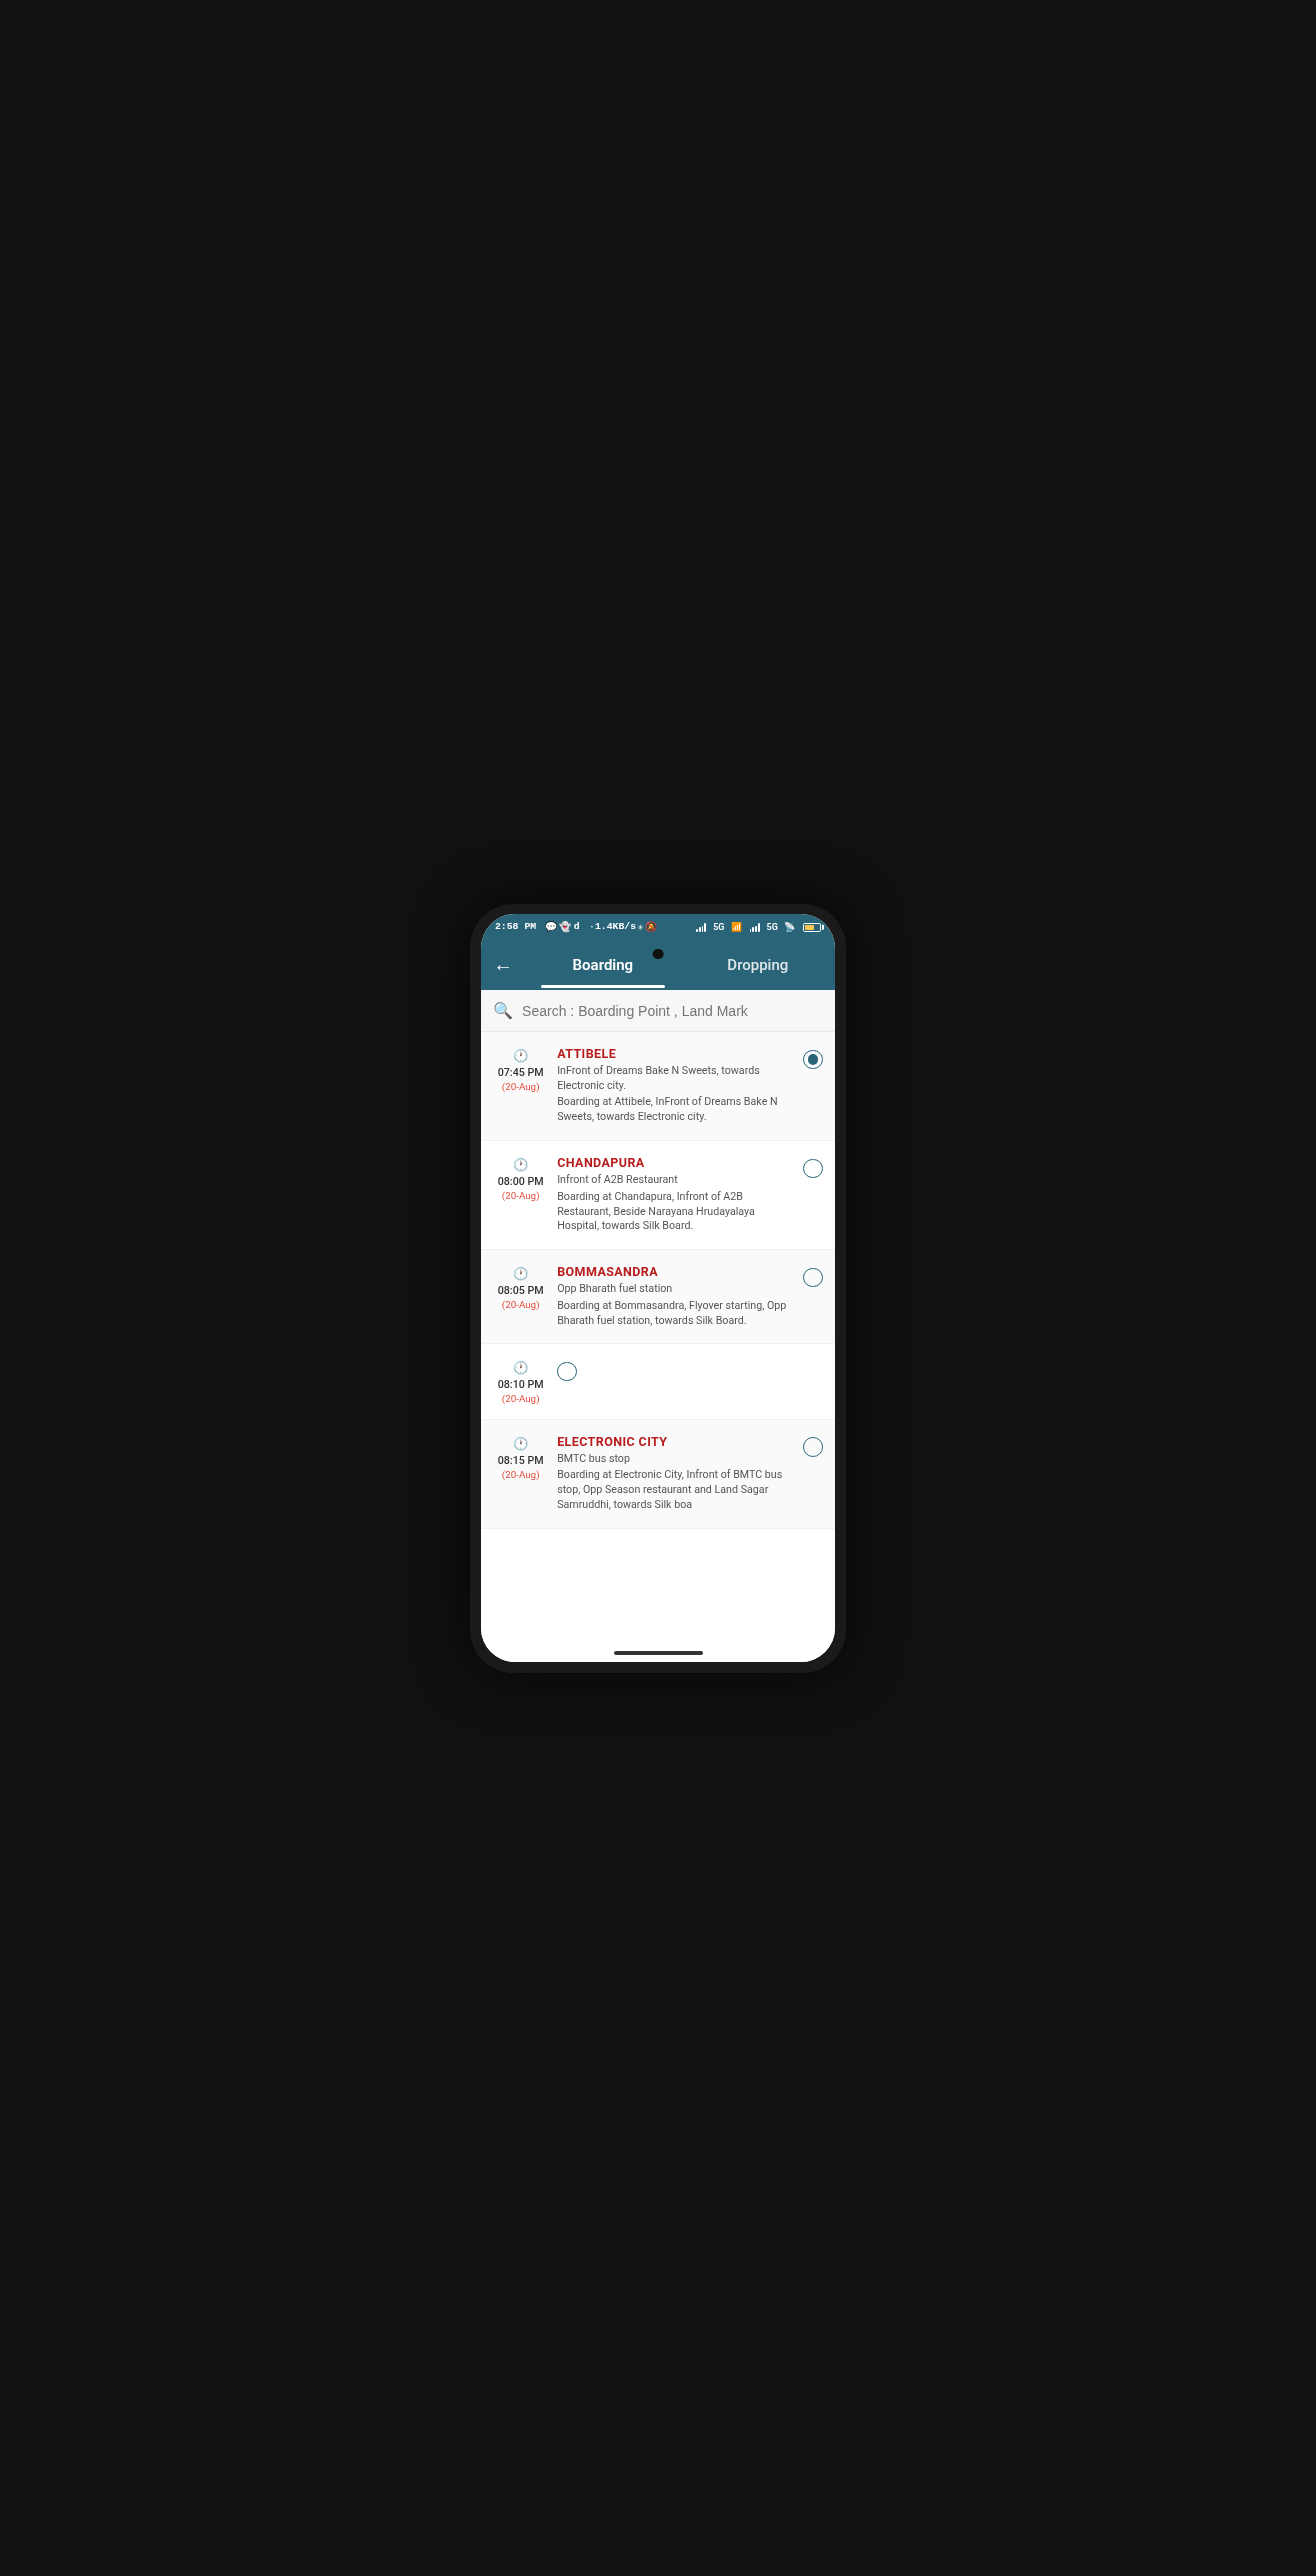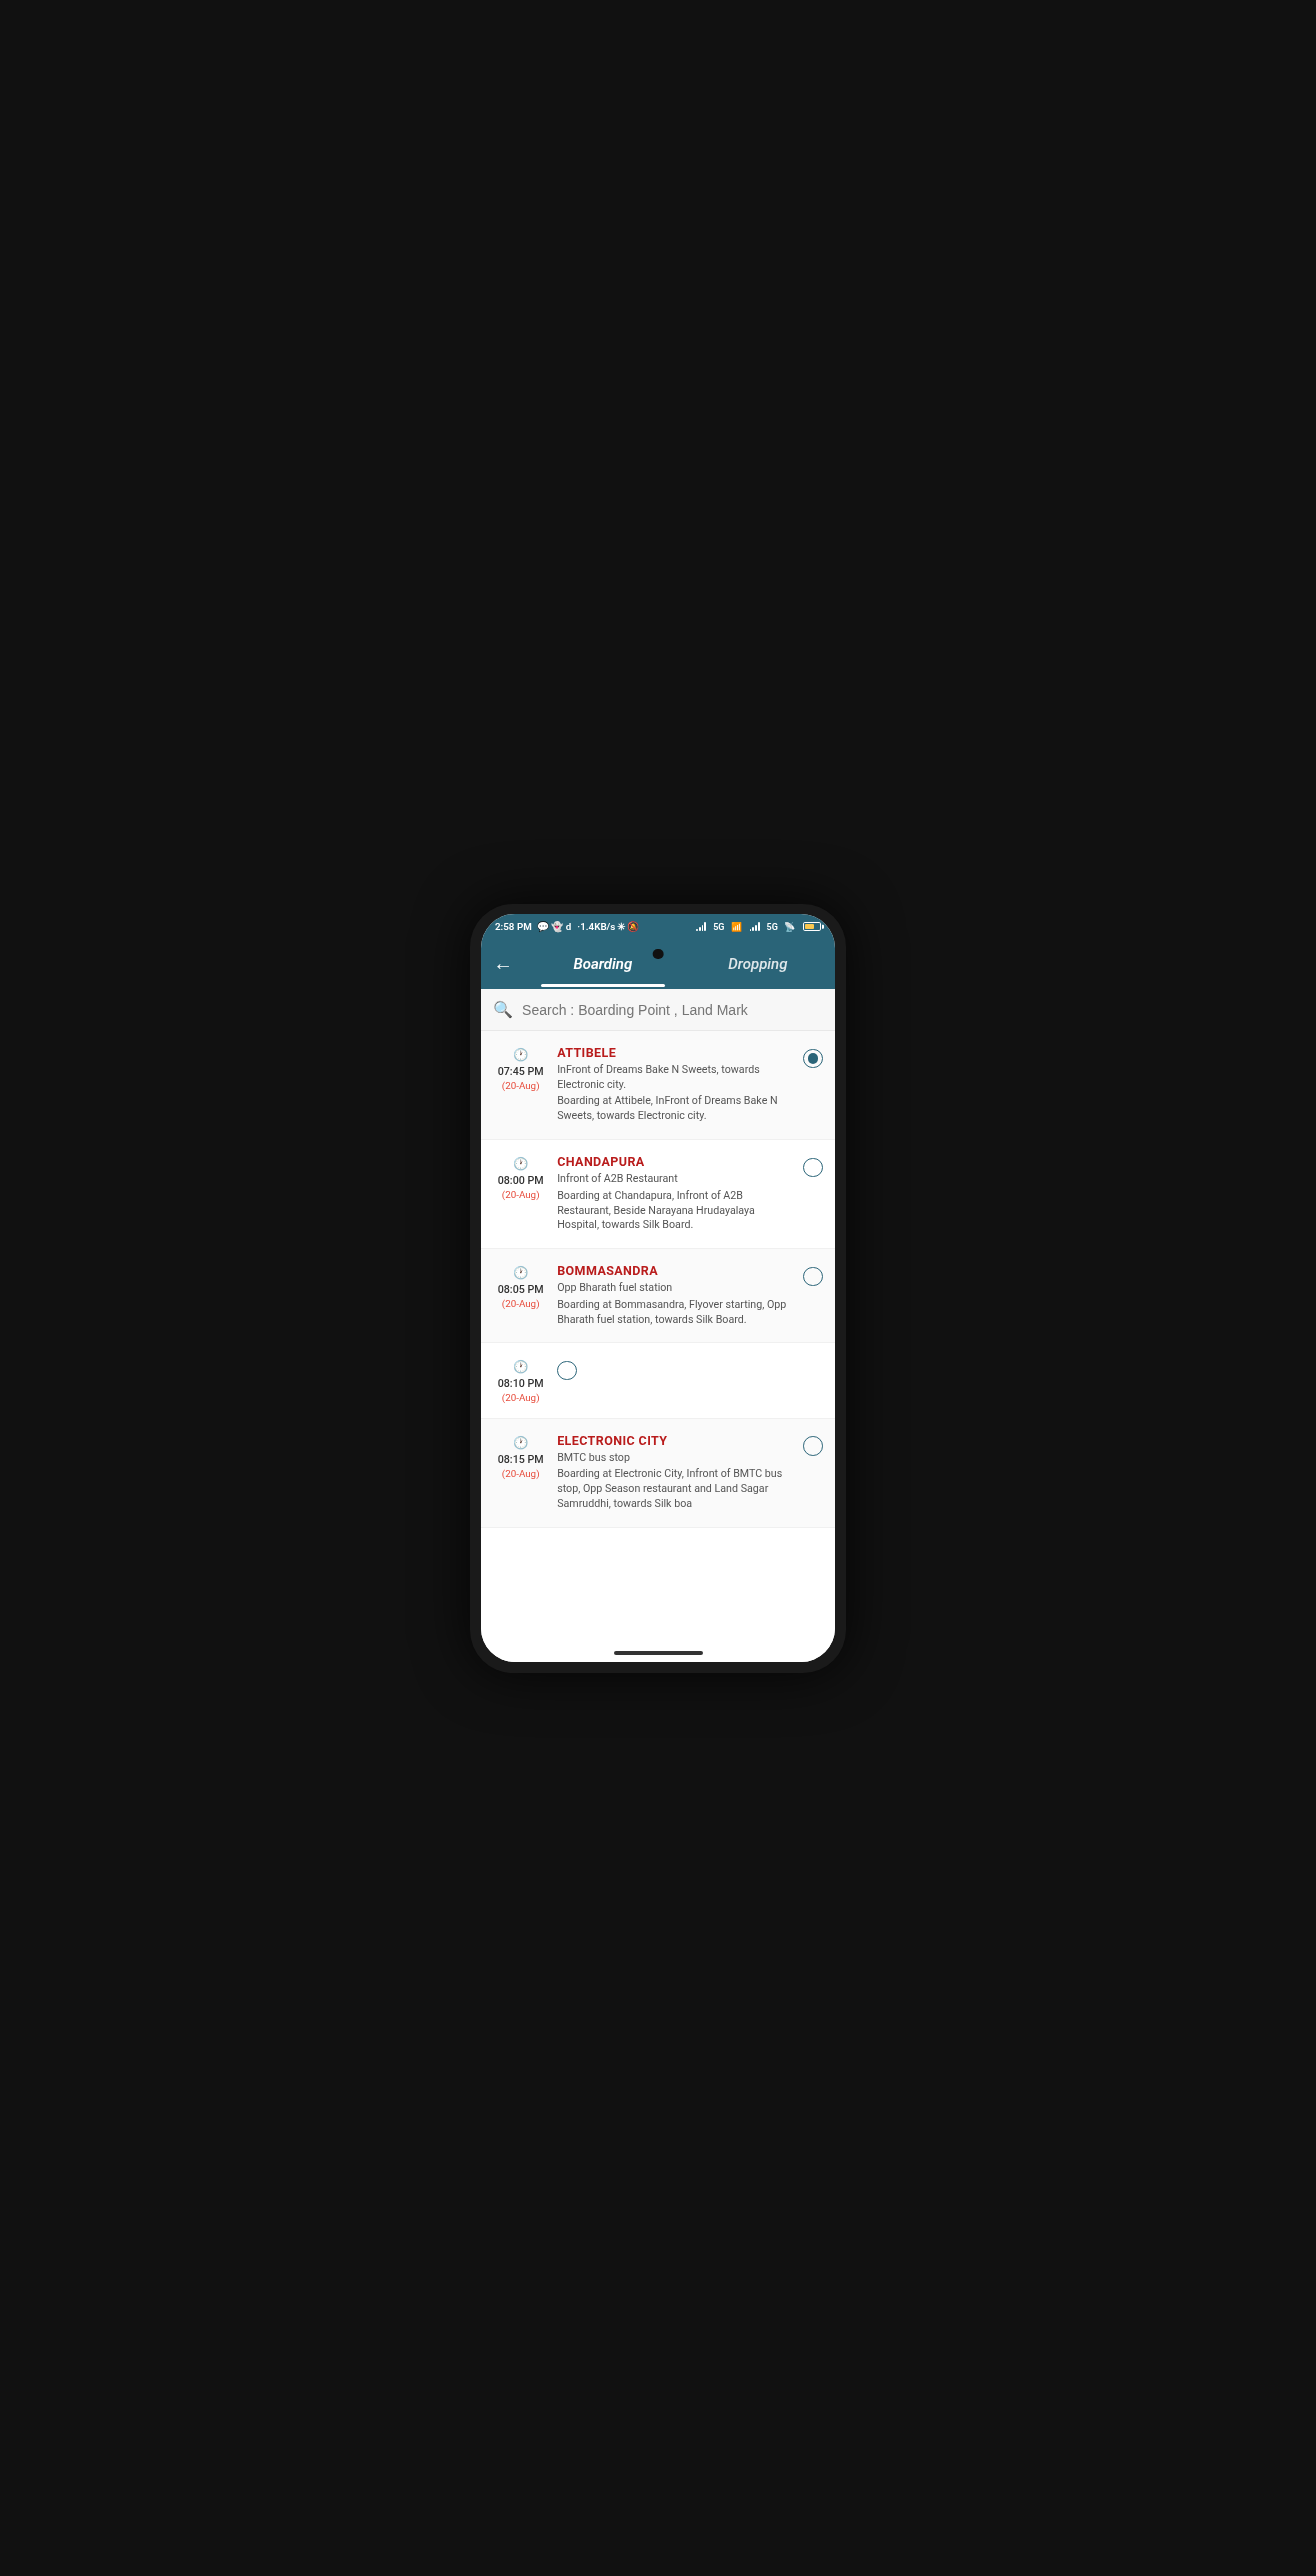--- a/index.html
+++ b/index.html
@@ -43,20 +43,21 @@
       padding: 7.2px 14.3px 5.4px;
       display: flex;
       justify-content: space-between;
       align-items: center;
       flex-shrink: 0;
     }
 
     .status-left {
       display: flex;
       gap: 1.8px;
+      font-family: Liberation Mono, monospace;
     }
 
     .status-right {
       display: flex;
       align-items: center;
       gap: 7px;
       font-size: 9px;
     }
 
     .battery-icon {
@@ -116,21 +117,20 @@
       font-size: 19.7px;
       padding: 14.3px 12.5px;
       cursor: pointer;
       flex-shrink: 0;
     }
 
     .tabs-container {
       display: flex;
       flex: 1;
       align-items: flex-start;
-      font-style: italic;
     }
 
     .tab {
       flex: 1;
       text-align: center;
       color: #fff;
       font-size: 15px;
       font-weight: 500;
       padding: 14.3px 7.2px;
       cursor: pointer;

